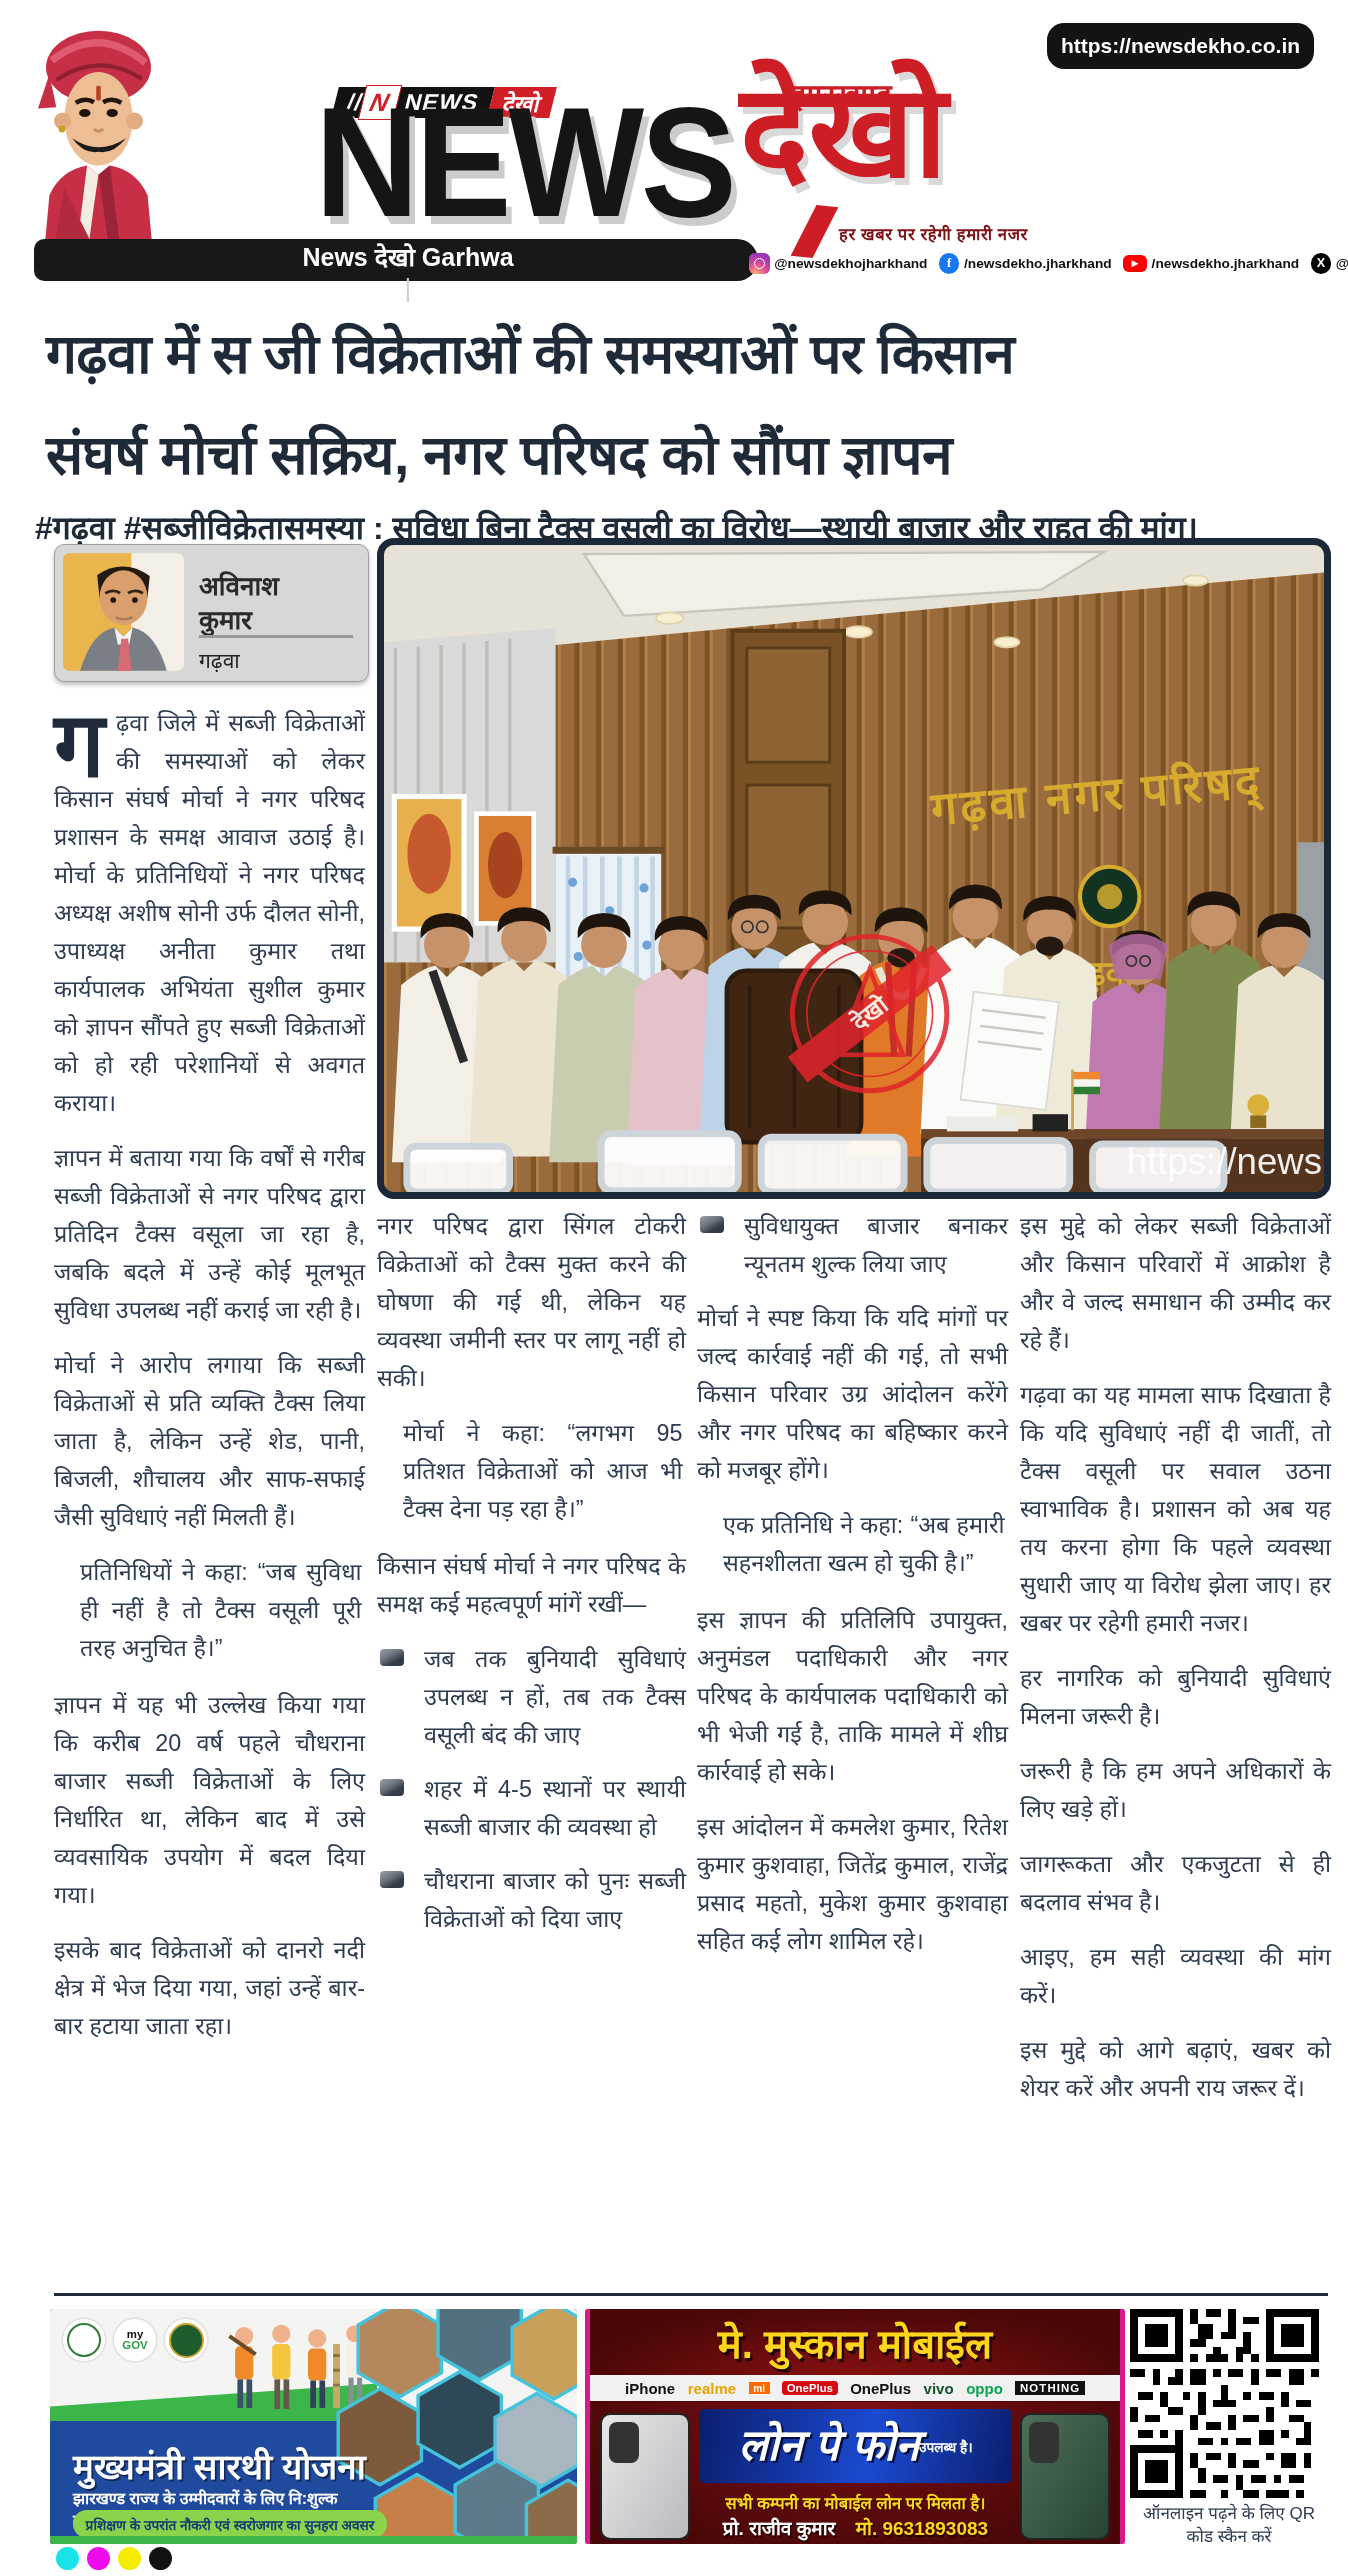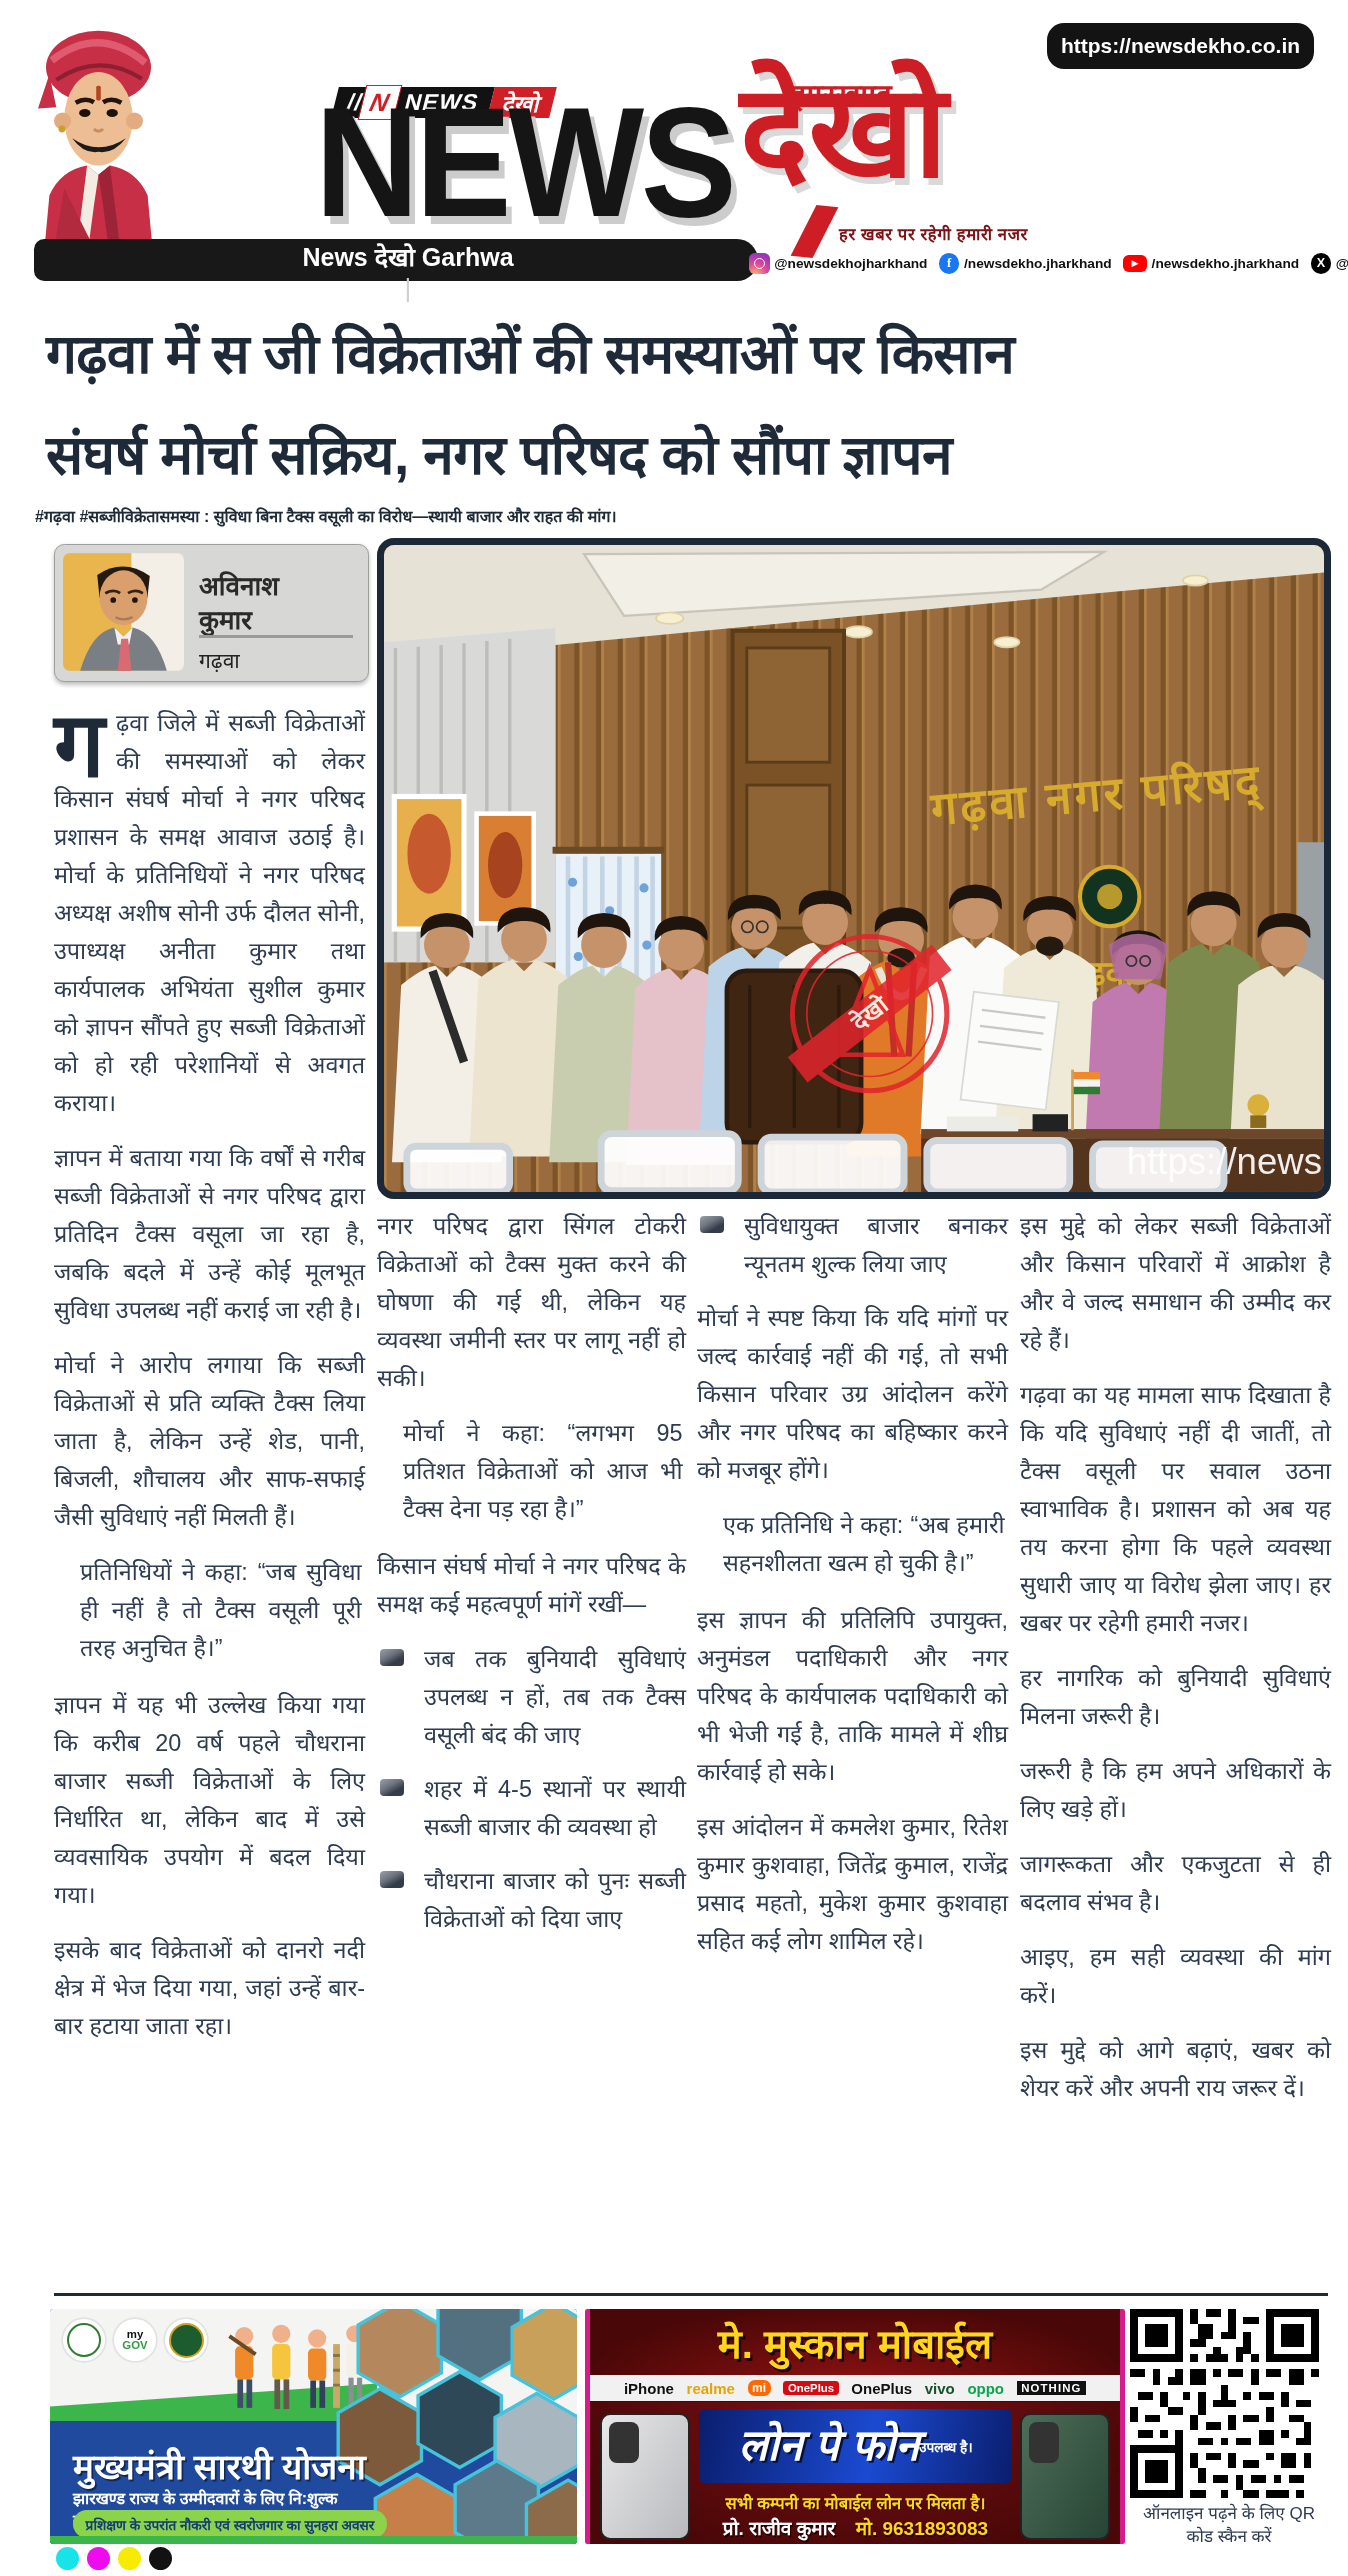--- a/index.html
+++ b/index.html
@@ -33,21 +33,21 @@
       color:#fff;font-size:12.6px;font-weight:bold;flex:0 0 auto;}
   .sic.ig{border-radius:5.7px;background:radial-gradient(circle at 30% 110%,#fdc468,#df4996 45%,#9b36b7 80%);}
   .sic.ig i{width:9.1px;height:9.1px;border:1.7px solid #fff;border-radius:50%;display:block;}
   .sic.fb{background:#1877f2;font-family:"Liberation Serif",serif;}
   .sic.yt{border-radius:5.7px;background:#f00;width:24px;height:17px;font-size:9.1px;}
   .sic.xx{background:#000;}
 
   
   #headline{left:35px;top:293px;width:1280px;font-size:55px;font-weight:800;line-height:101px;
       color:#1e2a38;letter-spacing:-0.6px;}
-  #subheadline{left:35px;top:505px;width:1291px;font-size:16px;font-weight:bold;color:#1e2a38;}
+  #subheadline{left:35px;top:505px;width:1291px;font-size:32px;font-weight:bold;color:#1e2a38;}
 
   
   #author-card{left:54px;top:544px;width:313px;height:136px;background:#d7d7d5;border:1.7px solid #9e9e9e;
       border-radius:10.3px;box-shadow:0 2.3px 4.6px rgba(0,0,0,.25);}
   #author-photo{position:absolute;left:8px;top:8px;width:121px;height:118px;border-radius:6.9px;overflow:hidden;}
   #author-first{position:absolute;left:144px;top:22px;font-size:26px;font-weight:bold;color:#2a2a2a;}
   #author-last{position:absolute;left:144px;top:56px;font-size:26px;font-weight:bold;color:#2a2a2a;}
   #author-rule{position:absolute;left:144px;top:90px;width:154px;height:2.9px;background:#9a9a9a;}
   #author-city{position:absolute;left:144px;top:101px;font-size:21px;color:#222;}
 
@@ -94,21 +94,21 @@
   
   #ad-muskan{left:585px;top:2309px;width:530px;height:235px;background:#4a0707;border-radius:2.3px;overflow:hidden;
       border-left:5.7px solid #d81b8c;border-right:5.7px solid #d81b8c;}
   #mus-top{position:absolute;left:0;top:0;width:100%;height:66px;
       background:radial-gradient(ellipse at 50% 120%,#8d1212,#4a0707 75%);display:flex;align-items:center;justify-content:center;}
   #mus-title{font-size:40px;font-weight:900;color:#ffd61c;text-shadow:2.3px 2.9px 0 #1c0202;}
   #mus-brands{position:absolute;left:0;top:66px;width:100%;height:26px;background:#f1f1f1;display:flex;
       align-items:center;justify-content:center;gap:12.6px;}
   .brand{font-size:15px;font-weight:900;color:#111;}
   .brand.b-realme{color:#e8a400;}
-  .brand.b-mi{background:#ff6900;color:#fff;border-radius:7px;padding:0.6px 4.6px;font-size:12px;}
+  .brand.b-mi{background:#ff6900;color:#fff;border-radius:0;padding:0.6px 4.6px;font-size:10px;}
   .brand.b-oneplus{background:#d40b12;color:#fff;border-radius:3.4px;padding:0.6px 4.6px;font-size:11.4px;}
   .brand.b-vivo{color:#14532d;font-weight:bold;}
   .brand.b-oppo{color:#0aa64f;}
   .brand.b-nothing{background:#111;color:#fff;padding:1.1px 4.6px;letter-spacing:1.1px;font-size:11.4px;}
   #mus-main{position:absolute;left:0;top:93px;width:100%;height:143px;
       background:radial-gradient(ellipse at 50% 0%,#7d1016,#4a0707 80%);}
   .phone{position:absolute;top:11.4px;width:86px;height:123px;border-radius:10.3px;border:2.3px solid #222;}
   #phone-l{left:10.3px;background:linear-gradient(120deg,#e8e8ea,#b9babd);}
   #phone-l i,#phone-r i{position:absolute;left:6.9px;top:6.9px;width:30px;height:41px;border-radius:8px;
       background:#333;display:block;}

